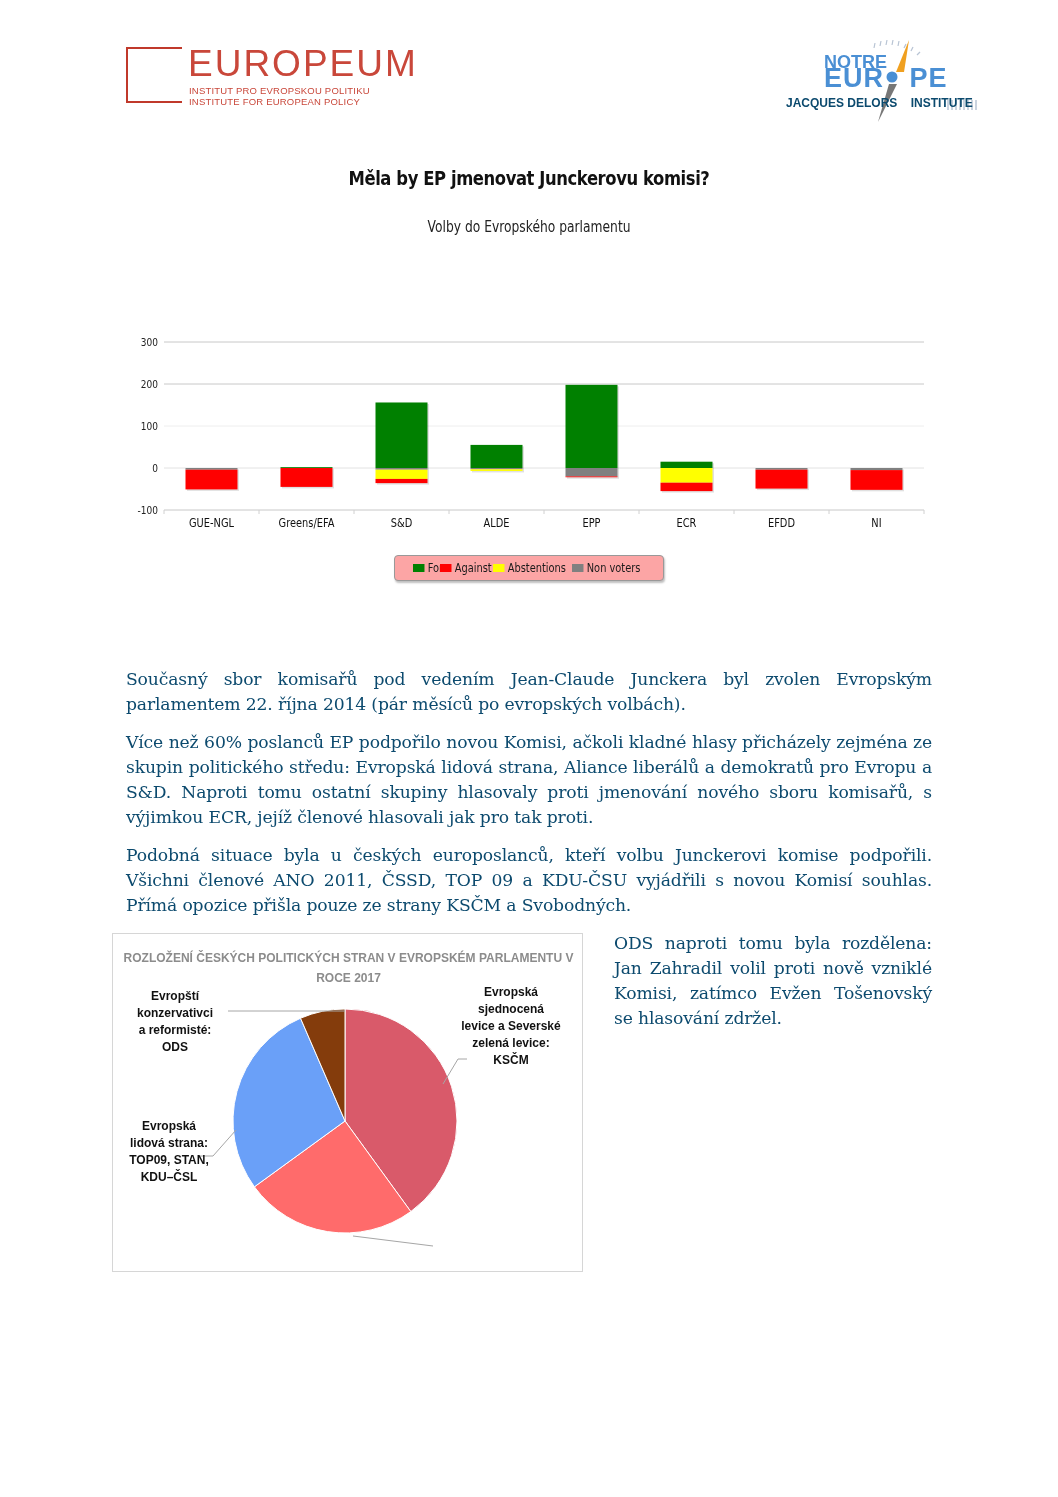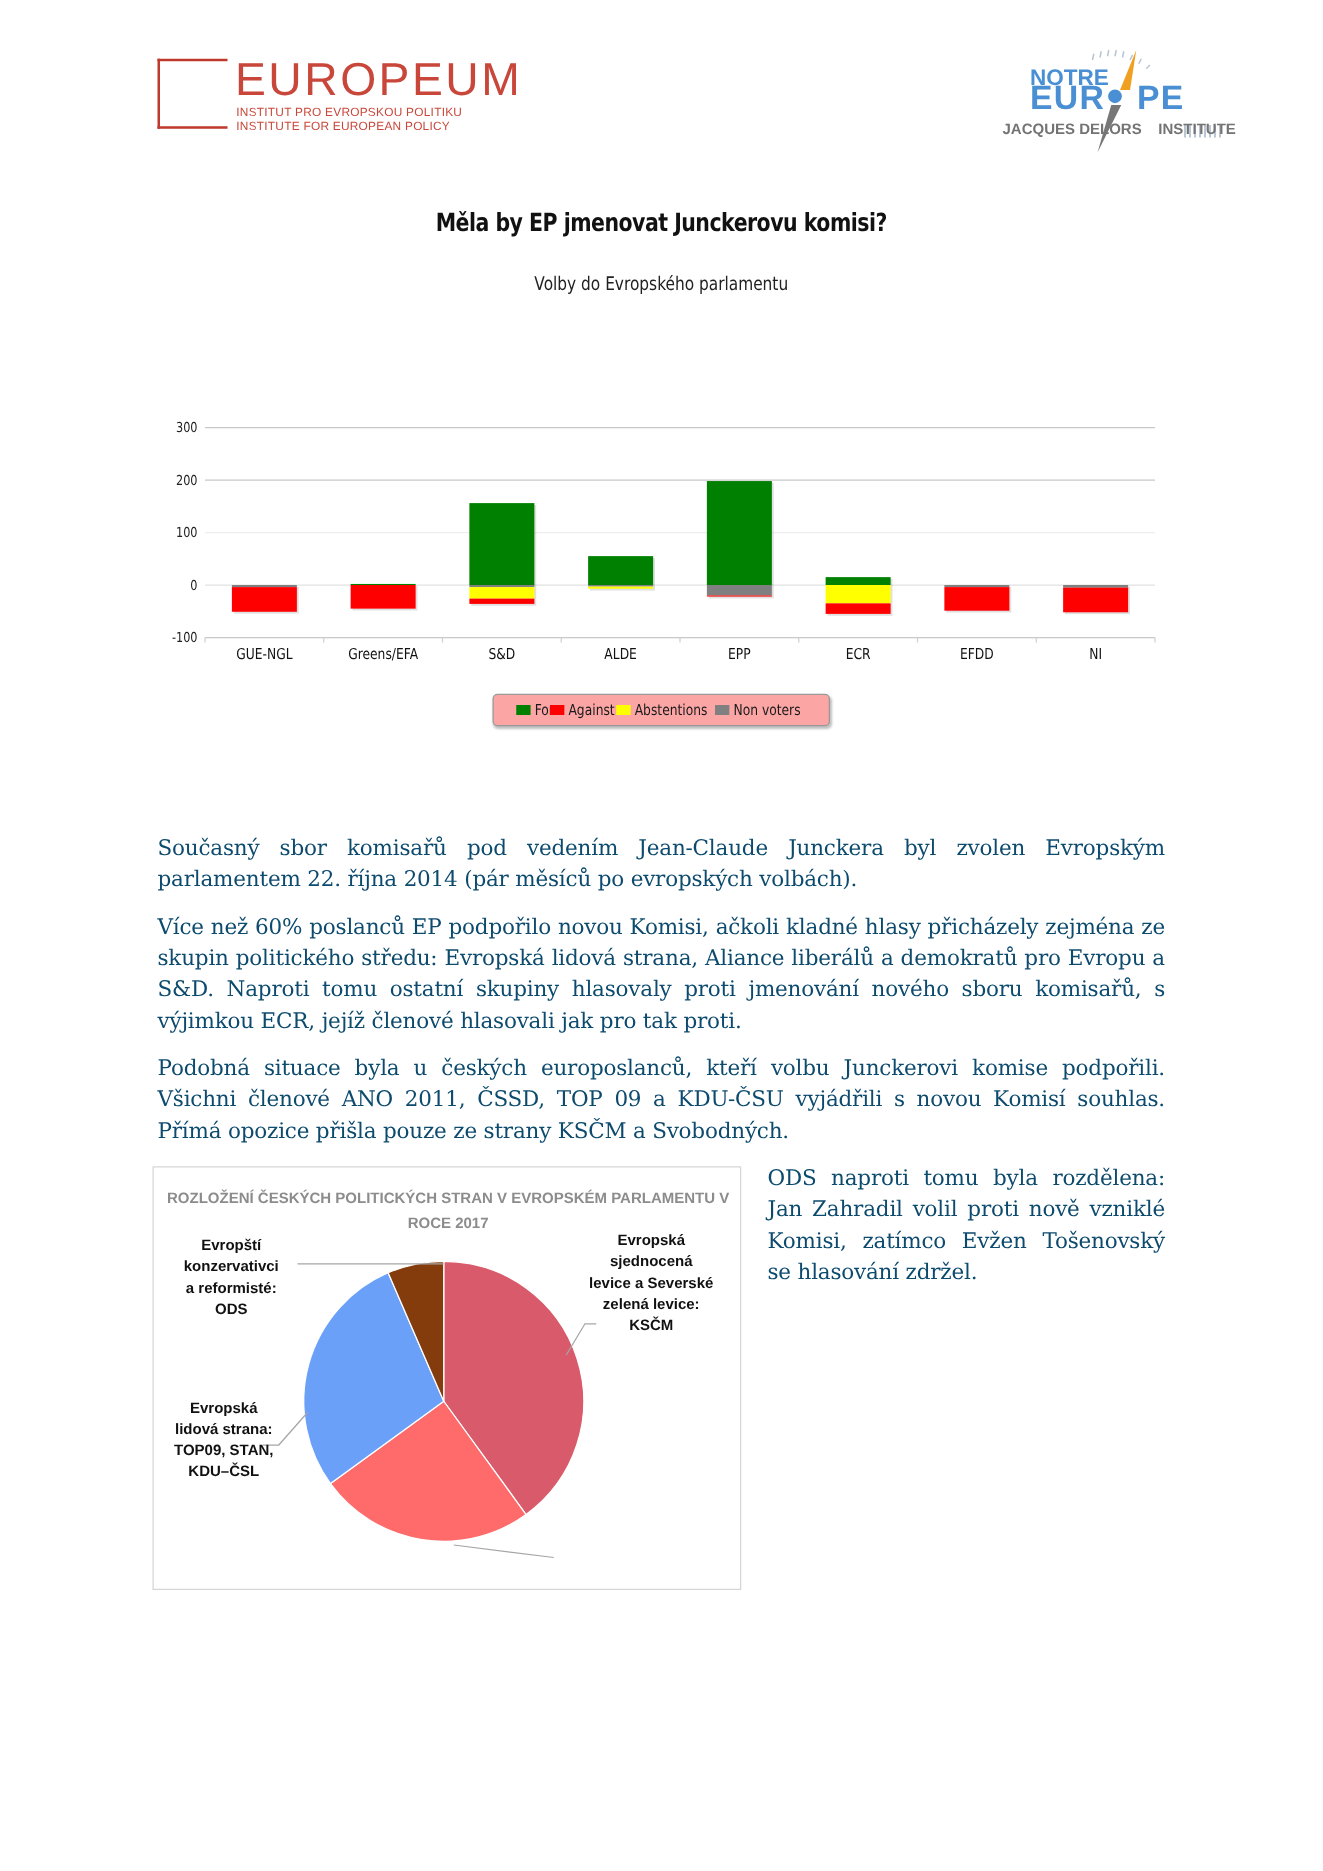--- a/index.html
+++ b/index.html
@@ -13,21 +13,21 @@
   #logo-europeum .box::after { content: ""; position: absolute; right: 0; top: 0; width: 4px; height: 56px; }
   #logo-europeum .word { position: absolute; left: 62px; top: -4px; font-family: "Liberation Sans", sans-serif; font-size: 37px; letter-spacing: 2px; color: #c9473a; font-weight: 300; }
   #logo-europeum .sub { position: absolute; left: 63px; font-family: "Liberation Sans", sans-serif; font-size: 9.5px; color: #c9473a; letter-spacing: 0.2px; }
   #logo-europeum .sub1 { top: 38px; }
   #logo-europeum .sub2 { top: 49px; }
 
   
   #logo-notre { left: 784px; top: 36px; width: 200px; height: 90px; font-family: "Liberation Sans", sans-serif; }
   #logo-notre .notre { position: absolute; left: 40px; top: 16px; font-size: 18px; font-weight: bold; color: #4a8fd4; }
   #logo-notre .europe { position: absolute; left: 40px; top: 27px; font-size: 27px; font-weight: bold; color: #4a8fd4; letter-spacing: 1px; }
-  #logo-notre .jd { position: absolute; left: 18px; top: 60px; font-size: 12px; font-weight: bold; color: #737373; }
+  #logo-notre .jd { position: absolute; left: 2px; top: 60px; font-size: 12px; font-weight: bold; color: #0c4a6e; }
   #logo-notre svg { position: absolute; left: 0; top: 0; }
 
   
   #doc-title { left: 0; width: 1058px; top: 166px; text-align: center; font-family: "DejaVu Sans", sans-serif; font-weight: bold; font-size: 20px; letter-spacing: -0.5px; transform: scaleX(0.82); transform-origin: 529px 0; color: #111; }
   #doc-subtitle { left: 0; width: 1058px; top: 218px; text-align: center; font-family: "DejaVu Sans", sans-serif; font-size: 15px; transform: scaleX(0.82); transform-origin: 529px 0; color: #222; }
 
   
   #bar-chart { left: 126px; top: 320px; width: 810px; height: 270px; }
   .axis-tick { font-family: "DejaVu Sans", sans-serif; font-size: 11px; fill: #222; }
   .cat-label { font-family: "DejaVu Sans", sans-serif; font-size: 12px; fill: #111; }
@@ -36,21 +36,21 @@
   #legend .sw { width: 14px; height: 8px; display: inline-block; }
 
   
   .para { font-size: 17.2px; line-height: 25px; text-align: justify; color: #0c4a6e; letter-spacing: -0.15px; }
   #para-1 { left: 126px; top: 667px; width: 806px; }
   #para-2 { left: 126px; top: 730px; width: 806px; }
   #para-3 { left: 126px; top: 843px; width: 806px; }
   #para-4 { left: 614px; top: 931px; width: 318px; }
 
   
-  #pie-box { left: 122px; top: 933px; width: 471px; height: 339px; border: 1px solid #d6d6d6; box-sizing: border-box; background: #fff; padding-left: 17px; }
+  #pie-box { left: 112px; top: 933px; width: 471px; height: 339px; border: 1px solid #d6d6d6; box-sizing: border-box; background: #fff; padding-left: 17px; }
   #pie-title { left: 0; width: 471px; top: 14px; text-align: center; font-family: "Liberation Sans", sans-serif; font-weight: bold; font-size: 12px; line-height: 20px; color: #8c8c8c; }
   .pie-label { font-family: "Liberation Sans", sans-serif; font-weight: bold; font-size: 12px; line-height: 17px; color: #111; text-align: center; }
 </style>
 </head>
 <body>
 
 <div id="logo-europeum" class="abs">
   <div class="box"></div>
   <div class="word">EUROPEUM</div>
   <div class="sub sub1">INSTITUT PRO EVROPSKOU POLITIKU</div>

